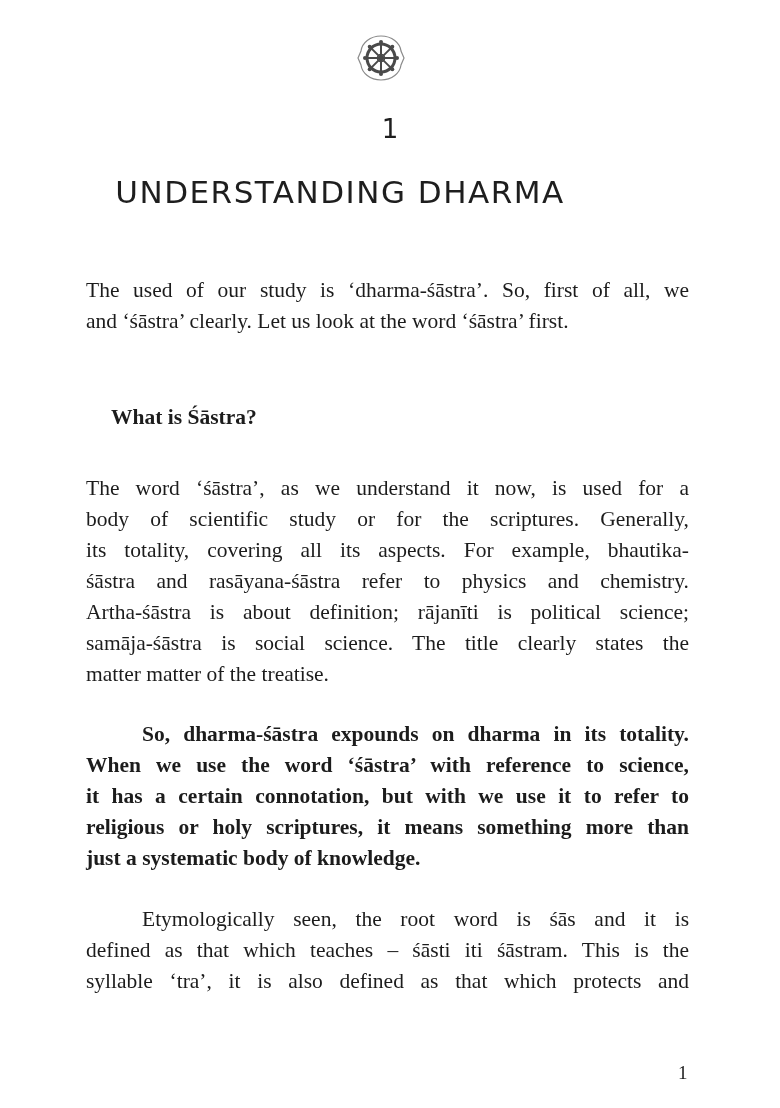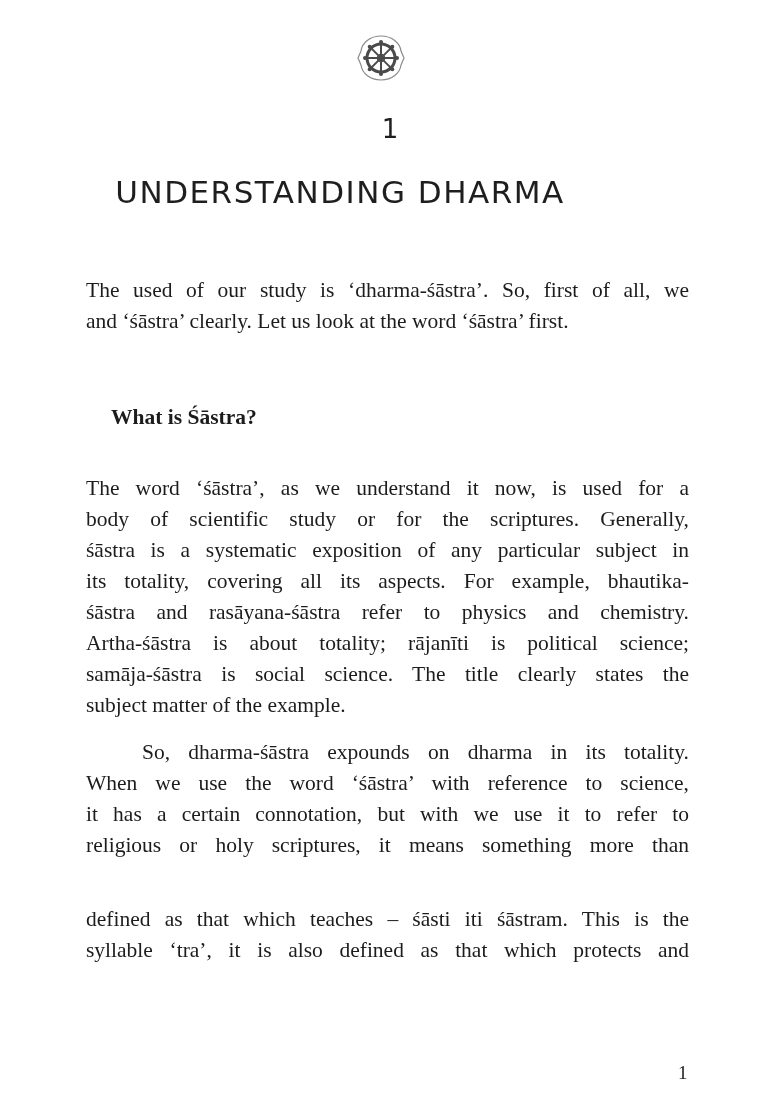--- a/index.html
+++ b/index.html
@@ -119,33 +119,34 @@
 <div class="text-block" style="top:275px;">
   <span class="line">The used of our study is ‘dharma-śāstra’. So, first of all, we</span>
   <span class="line last">and ‘śāstra’ clearly. Let us look at the word ‘śāstra’ first.</span>
 </div>
 
 <h2 class="section-heading">What is Śāstra?</h2>
 
 <div class="text-block" style="top:437px;margin-top:36px;">
   <span class="line">The word ‘śāstra’, as we understand it now, is used for a</span>
   <span class="line">body of scientific study or for the scriptures. Generally,</span>
-  <span class="line">śāstra is a systematic exposition of any particular subject in</span>
   <span class="line">its totality, covering all its aspects. For example, bhautika-</span>
   <span class="line">śāstra and rasāyana-śāstra refer to physics and chemistry.</span>
-  <span class="line">Artha-śāstra is about totality; rājanīti is political science;</span>
+  <span class="line">Artha-śāstra is about definition; rājanīti is political science;</span>
   <span class="line">samāja-śāstra is social science. The title clearly states the</span>
-  <span class="line last">subject matter of the example.</span>
+  <span class="line last">matter matter of the treatise.</span>
 </div>
 
-<div class="text-block" style="top:737px;">
+<div class="text-block" style="top:719px;font-weight:bold;">
   <span class="line indent">So, dharma-śāstra expounds on dharma in its totality.</span>
   <span class="line">When we use the word ‘śāstra’ with reference to science,</span>
   <span class="line">it has a certain connotation, but with we use it to refer to</span>
   <span class="line">religious or holy scriptures, it means something more than</span>
+  <span class="line last">just a systematic body of knowledge.</span>
 </div>
 
 <div class="text-block" style="top:904px;">
+  <span class="line indent">Etymologically seen, the root word is śās and it is</span>
   <span class="line">defined as that which teaches – śāsti iti śāstram. This is the</span>
   <span class="line">syllable ‘tra’, it is also defined as that which protects and</span>
 </div>
 
 <div class="page-number">1</div>
 
 </body></html>

